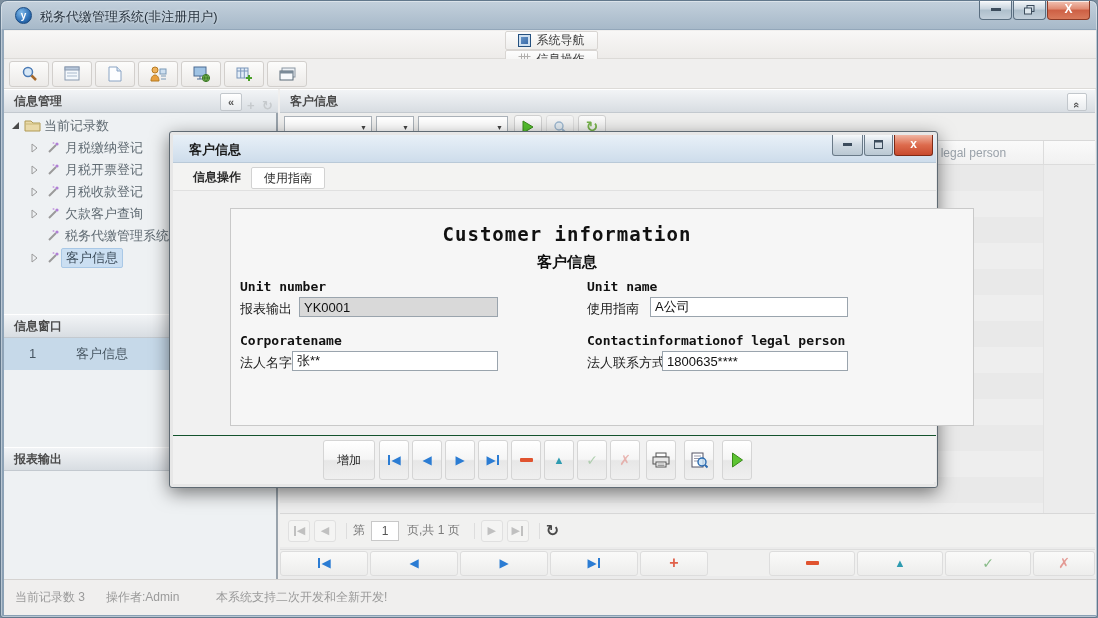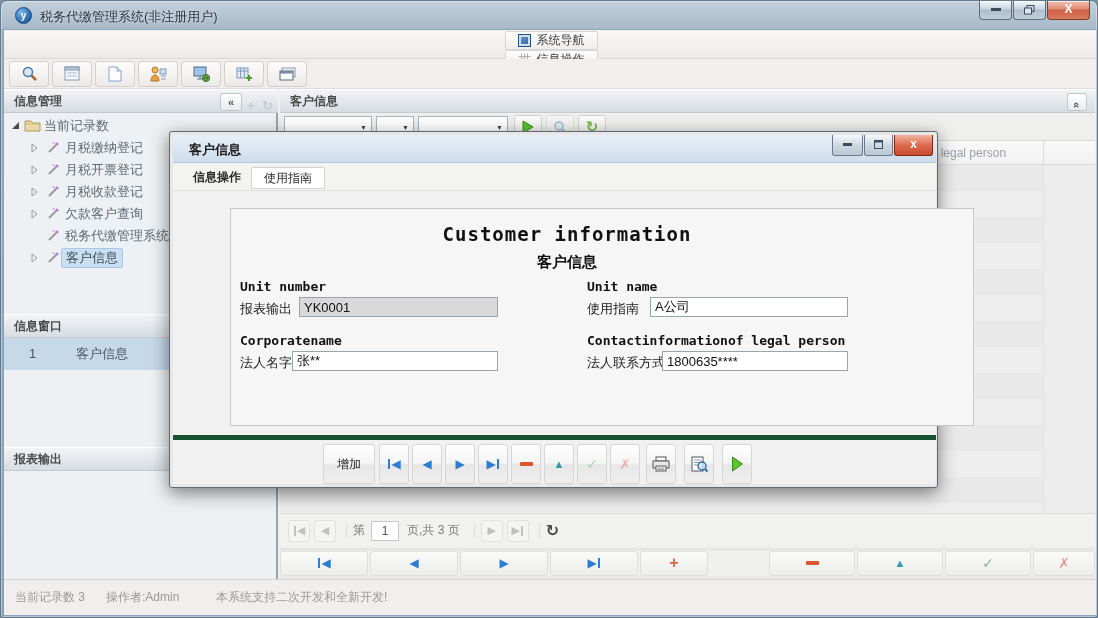--- a/index.html
+++ b/index.html
@@ -141,21 +141,21 @@
   .dlg-content { position:absolute; left:3px; top:59px; width:763px; height:244px; background:#f1f1f1; }
   .form-box { position:absolute; left:57px; top:17px; width:744px; height:218px; background:#f6f6f6; border:1px solid #c9c9c9; }
   .fb-head-en { position:absolute; left:0; top:14px; width:672px; text-align:center;
     font-family:"DejaVu Sans Mono","Liberation Mono",monospace; font-weight:bold; font-size:19px; color:#111; letter-spacing:1px; }
   .fb-head-zh { position:absolute; left:0; top:44px; width:672px; text-align:center; font-weight:bold; font-size:15px; color:#111; }
   .f-lab-en { position:absolute; font-family:"DejaVu Sans Mono","Liberation Mono",monospace; font-weight:bold; font-size:13px; color:#111; white-space:nowrap; }
   .f-lab-zh { position:absolute; font-size:13px; color:#222; white-space:nowrap; }
   .f-input { position:absolute; height:20px; border:1px solid #9aa4ad; background:#fff; font-size:13px; padding:0 4px; color:#111; }
   .f-input.ro { background:#d9d9d9; }
 
-  .dlg-toolbar { position:absolute; left:3px; top:303px; width:763px; height:47px; background:#f1f1f1; border-top:5px solid #14532d; }
+  .dlg-toolbar { position:absolute; left:3px; top:303px; width:763px; height:47px; background:#f1f1f1; border-top:1px solid #14532d; }
   .dt-btn { position:absolute; top:4px; height:40px; border:1px solid #d5d5d5; border-radius:3px;
     background:linear-gradient(#ffffff,#f5f5f5 48%,#e7e7e7 52%,#f0f0f0);
     display:flex; align-items:center; justify-content:center; font-size:12px; color:#222; }
 
   svg { display:block; }
 </style>
 </head>
 <body>
 
 <div class="win">
@@ -393,21 +393,21 @@
       <div class="pg-btn">
           <span class="bar-v bar-gray"></span>
           <span class="gray-nav">◀</span>
         </div>
       <div class="pg-btn">
           <span class="gray-nav">◀</span>
         </div>
       <div class="pg-sep"></div>
       <span style="margin-right:6px;color:#7a7a7a">第</span>
       <input class="pg-input" value="1" style="">
-      <span style="margin-left:8px;margin-right:8px;color:#7a7a7a">页,共 3 页</span>
+      <span style="margin-left:8px;margin-right:8px;color:#7a7a7a">页,共 1 页</span>
       <div class="pg-sep"></div>
       <div class="pg-btn">
           <span class="gray-nav">▶</span>
         </div>
       <div class="pg-btn">
           <span class="gray-nav">▶</span>
           <span class="bar-v bar-gray"></span>
         </div>
       <div class="pg-sep"></div>
       <span class="refresh-dark">↻</span>

